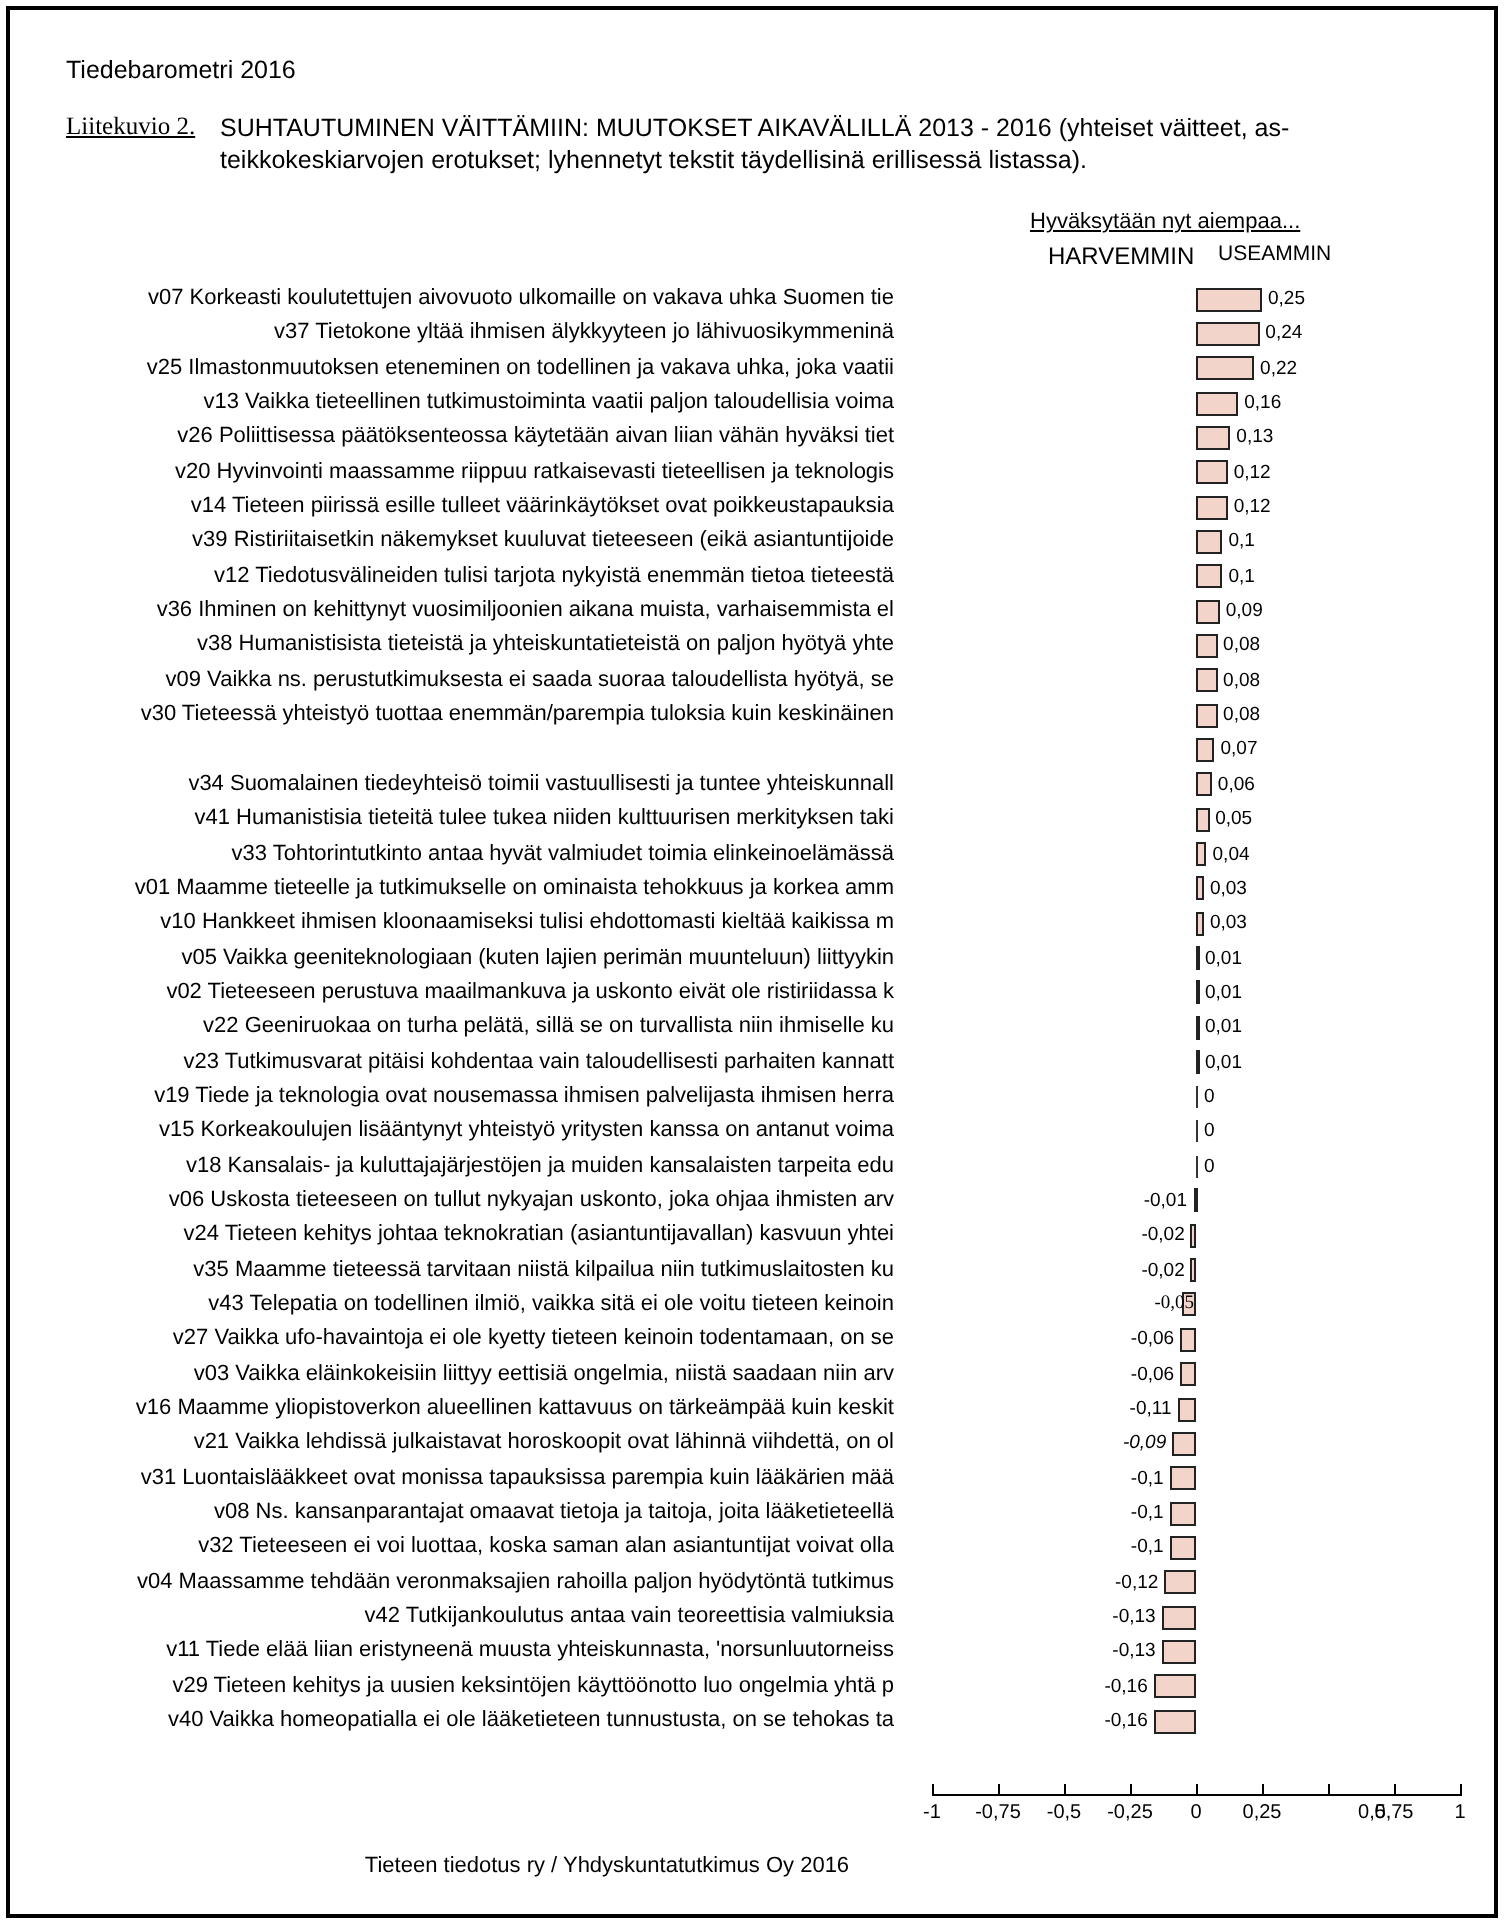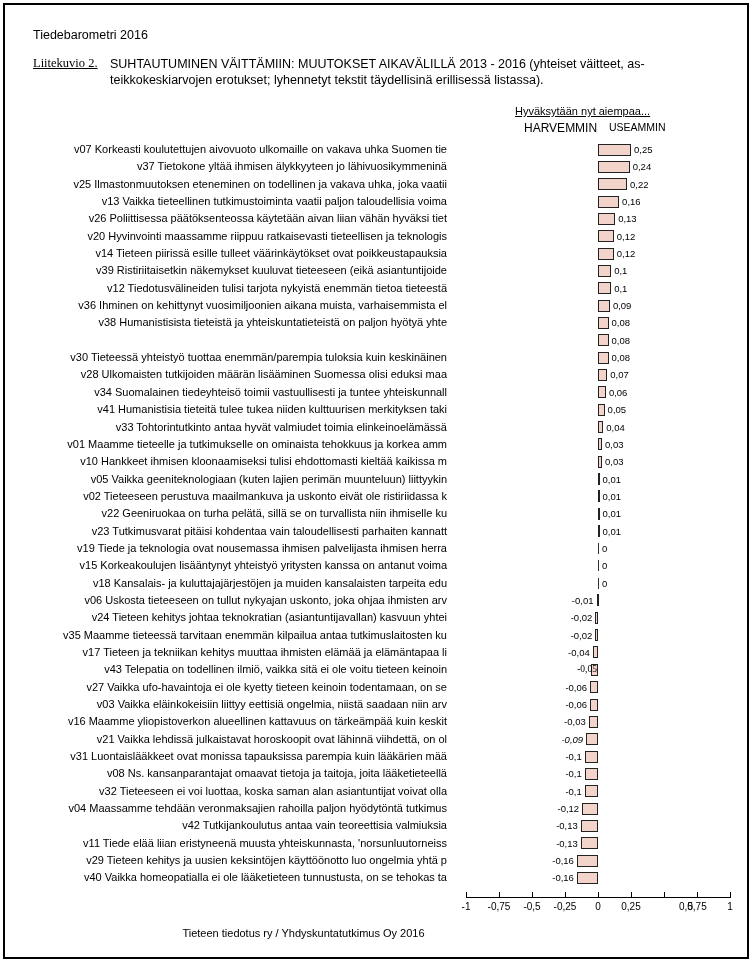--- a/index.html
+++ b/index.html
@@ -88,30 +88,30 @@
         <div class="rlabel">v36 Ihminen on kehittynyt vuosimiljoonien aikana muista, varhaisemmista el</div>
         <div class="bar" style="width: 11.88px; left: 598px; background: rgb(242, 212, 203); border-color: rgb(34, 34, 34);"></div>
         <div class="vlabel" style="left: 612.88px;">0,09</div>
       </div>
       <div class="crow">
         <div class="rlabel">v38 Humanistisista tieteistä ja yhteiskuntatieteistä on paljon hyötyä yhte</div>
         <div class="bar" style="width: 10.56px; left: 598px; background: rgb(242, 212, 203); border-color: rgb(34, 34, 34);"></div>
         <div class="vlabel" style="left: 611.56px;">0,08</div>
       </div>
       <div class="crow">
+        <div class="rlabel">v09 Vaikka ns. perustutkimuksesta ei saada suoraa taloudellista hyötyä, se</div>
         <div class="bar" style="width: 10.56px; left: 598px; background: rgb(242, 212, 203); border-color: rgb(34, 34, 34);"></div>
         <div class="vlabel" style="left: 611.56px;">0,08</div>
       </div>
       <div class="crow">
         <div class="rlabel">v30 Tieteessä yhteistyö tuottaa enemmän/parempia tuloksia kuin keskinäinen</div>
         <div class="bar" style="width: 10.56px; left: 598px; background: rgb(242, 212, 203); border-color: rgb(34, 34, 34);"></div>
         <div class="vlabel" style="left: 611.56px;">0,08</div>
       </div>
       <div class="crow">
-        <div class="rlabel">v28 Ulkomaisten tutkijoiden määrän lisääminen Suomessa olisi eduksi maa</div>
         <div class="bar" style="width: 9.24px; left: 598px; background: rgb(242, 212, 203); border-color: rgb(34, 34, 34);"></div>
         <div class="vlabel" style="left: 610.24px;">0,07</div>
       </div>
       <div class="crow">
         <div class="rlabel">v34 Suomalainen tiedeyhteisö toimii vastuullisesti ja tuntee yhteiskunnall</div>
         <div class="bar" style="width: 7.92px; left: 598px; background: rgb(242, 212, 203); border-color: rgb(34, 34, 34);"></div>
         <div class="vlabel" style="left: 608.92px;">0,06</div>
       </div>
       <div class="crow">
         <div class="rlabel">v41 Humanistisia tieteitä tulee tukea niiden kulttuurisen merkityksen taki</div>
@@ -172,48 +172,43 @@
         <div class="rlabel">v06 Uskosta tieteeseen on tullut nykyajan uskonto, joka ohjaa ihmisten arv</div>
         <div class="bar" style="width: 1.5px; left: 596.5px; background: rgb(242, 212, 203); border-color: rgb(34, 34, 34);"></div>
         <div class="vlabel" style="left: 593.5px; transform: translateX(-100%);">-0,01</div>
       </div>
       <div class="crow">
         <div class="rlabel">v24 Tieteen kehitys johtaa teknokratian (asiantuntijavallan) kasvuun yhtei</div>
         <div class="bar" style="width: 2.64px; left: 595.36px; background: rgb(242, 212, 203); border-color: rgb(34, 34, 34);"></div>
         <div class="vlabel" style="left: 592.36px; transform: translateX(-100%);">-0,02</div>
       </div>
       <div class="crow">
-        <div class="rlabel">v35 Maamme tieteessä tarvitaan enemmän kilpailua antaa tutkimuslaitosten ku</div>
+        <div class="rlabel">v35 Maamme tieteessä tarvitaan niistä kilpailua niin tutkimuslaitosten ku</div>
         <div class="bar" style="width: 2.64px; left: 595.36px; background: rgb(242, 212, 203); border-color: rgb(34, 34, 34);"></div>
         <div class="vlabel" style="left: 592.36px; transform: translateX(-100%);">-0,02</div>
-      </div>
-      <div class="crow">
-        <div class="rlabel">v17 Tieteen ja tekniikan kehitys muuttaa ihmisten elämää ja elämäntapaa li</div>
-        <div class="bar" style="width: 5.28px; left: 592.72px; background: rgb(242, 212, 203); border-color: rgb(34, 34, 34);"></div>
-        <div class="vlabel" style="left: 589.72px; transform: translateX(-100%);">-0,04</div>
       </div>
       <div class="crow">
         <div class="rlabel">v43 Telepatia on todellinen ilmiö, vaikka sitä ei ole voitu tieteen keinoin</div>
         <div class="bar" style="width: 6.6px; left: 591.4px; background: rgb(242, 212, 203); border-color: rgb(34, 34, 34);"></div>
         <div class="vlabel" style="left: 597px; transform: translateX(-100%); font-family: Liberation Serif, serif;">-0,05</div>
       </div>
       <div class="crow">
         <div class="rlabel">v27 Vaikka ufo-havaintoja ei ole kyetty tieteen keinoin todentamaan, on se</div>
         <div class="bar" style="width: 7.92px; left: 590.08px; background: rgb(242, 212, 203); border-color: rgb(34, 34, 34);"></div>
         <div class="vlabel" style="left: 587.08px; transform: translateX(-100%);">-0,06</div>
       </div>
       <div class="crow">
         <div class="rlabel">v03 Vaikka eläinkokeisiin liittyy eettisiä ongelmia, niistä saadaan niin arv</div>
         <div class="bar" style="width: 7.92px; left: 590.08px; background: rgb(242, 212, 203); border-color: rgb(34, 34, 34);"></div>
         <div class="vlabel" style="left: 587.08px; transform: translateX(-100%);">-0,06</div>
       </div>
       <div class="crow">
         <div class="rlabel">v16 Maamme yliopistoverkon alueellinen kattavuus on tärkeämpää kuin keskit</div>
         <div class="bar" style="width: 9.24px; left: 588.76px; background: rgb(242, 212, 203); border-color: rgb(34, 34, 34);"></div>
-        <div class="vlabel" style="left: 585.76px; transform: translateX(-100%);">-0,03</div>
+        <div class="vlabel" style="left: 585.76px; transform: translateX(-100%);">-0,11</div>
       </div>
       <div class="crow">
         <div class="rlabel">v21 Vaikka lehdissä julkaistavat horoskoopit ovat lähinnä viihdettä, on ol</div>
         <div class="bar" style="width: 11.88px; left: 586.12px; background: rgb(242, 212, 203); border-color: rgb(34, 34, 34);"></div>
         <div class="vlabel" style="left: 583.12px; transform: translateX(-100%); font-style: italic;">-0,09</div>
       </div>
       <div class="crow">
         <div class="rlabel">v31 Luontaislääkkeet ovat monissa tapauksissa parempia kuin lääkärien mää</div>
         <div class="bar" style="width: 13.2px; left: 584.8px; background: rgb(242, 212, 203); border-color: rgb(34, 34, 34);"></div>
         <div class="vlabel" style="left: 581.8px; transform: translateX(-100%);">-0,1</div>

